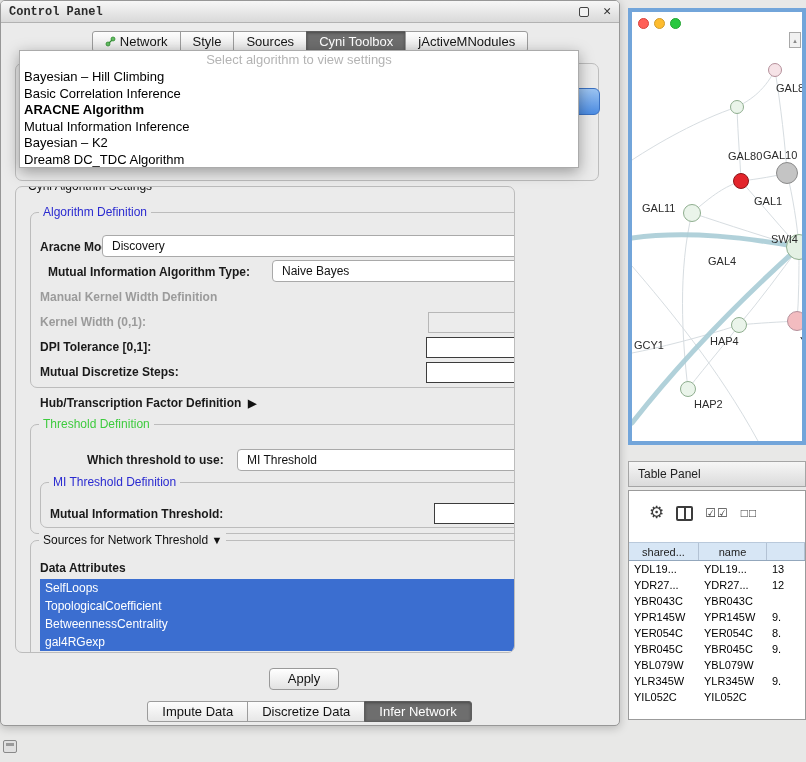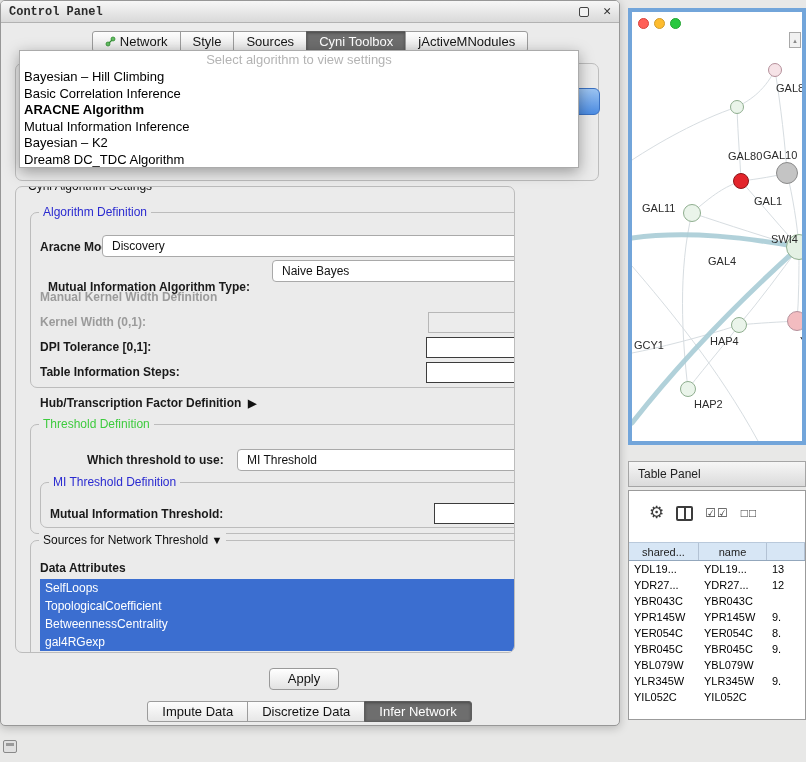--- a/index.html
+++ b/index.html
@@ -187,39 +187,39 @@
 
         <div class="flabel" style="left:38px; top:238px;">Aracne Mode:</div>
         <div class="combo" style="left:100px; top:233px; width:468px;">
           <span>Discovery</span>
           <span class="combo-arrows">
               <i>▲</i>
               <i>▼</i>
             </span>
         </div>
 
-        <div class="flabel" style="left:38px; top:278px;padding-left:8px;">Mutual Information Algorithm Type:</div>
+        <div class="flabel" style="left:38px; top:263px;padding-left:8px;">Mutual Information Algorithm Type:</div>
         <div class="combo" style="left:270px; top:258px; width:298px;">
           <span>Naive Bayes</span>
           <span class="combo-arrows">
               <i>▲</i>
               <i>▼</i>
             </span>
         </div>
 
         <div class="flabel dis" style="left:38px; top:288px;">Manual Kernel Width Definition</div>
         <div class="checkbox" style="left:552px; top:288px;"></div>
 
         <div class="flabel dis" style="left:38px; top:313px;">Kernel Width (0,1):</div>
         <div class="field dis" style="left:426px; top:310px; width:142px;">0.0</div>
 
         <div class="flabel" style="left:38px; top:338px;">DPI Tolerance [0,1]:</div>
         <div class="field" style="left:424px; top:335px; width:144px;">0.0</div>
 
-        <div class="flabel" style="left:38px; top:363px;">Table Information Steps:</div>
+        <div class="flabel" style="left:38px; top:363px;">Mutual Discretize Steps:</div>
         <div class="field" style="left:424px; top:360px; width:144px;">6</div>
 
         <div class="flabel" style="left:38px; top:394px;">
           <span>Hub/Transcription Factor Definition</span>
           &nbsp;<span class="expander">▶</span>
         </div>
 
         <div class="group" style="left:28px; top:422px; width:552px; height:110px;">
           <span class="group-title t-green">Threshold Definition</span>
         </div>

